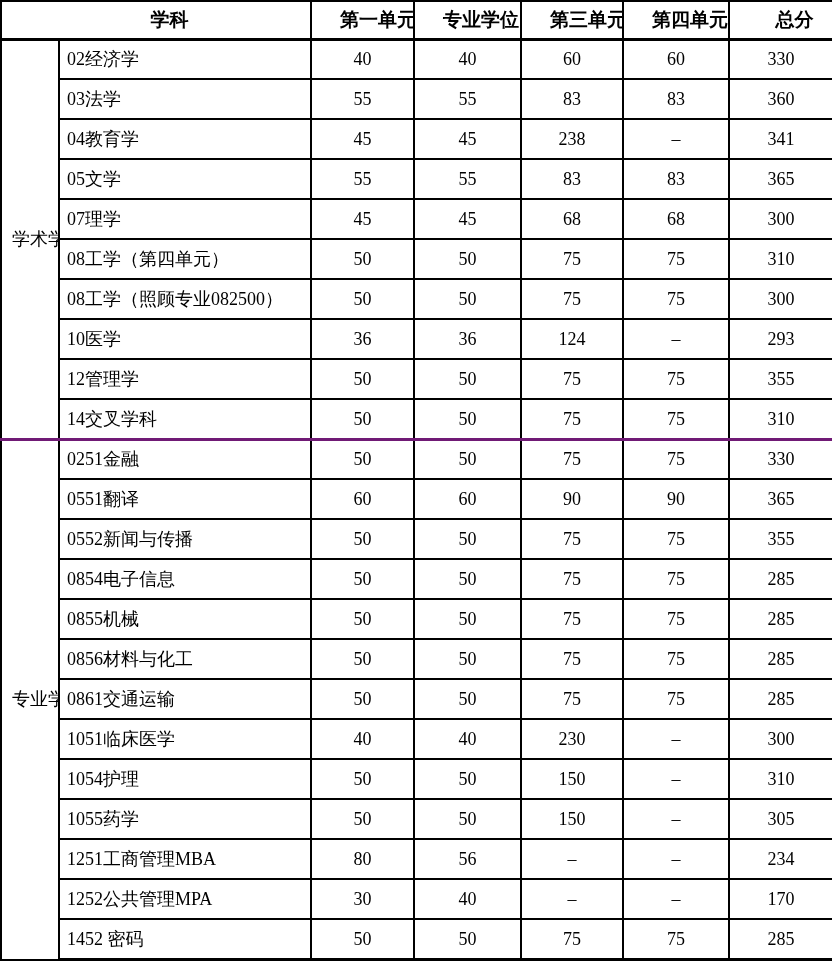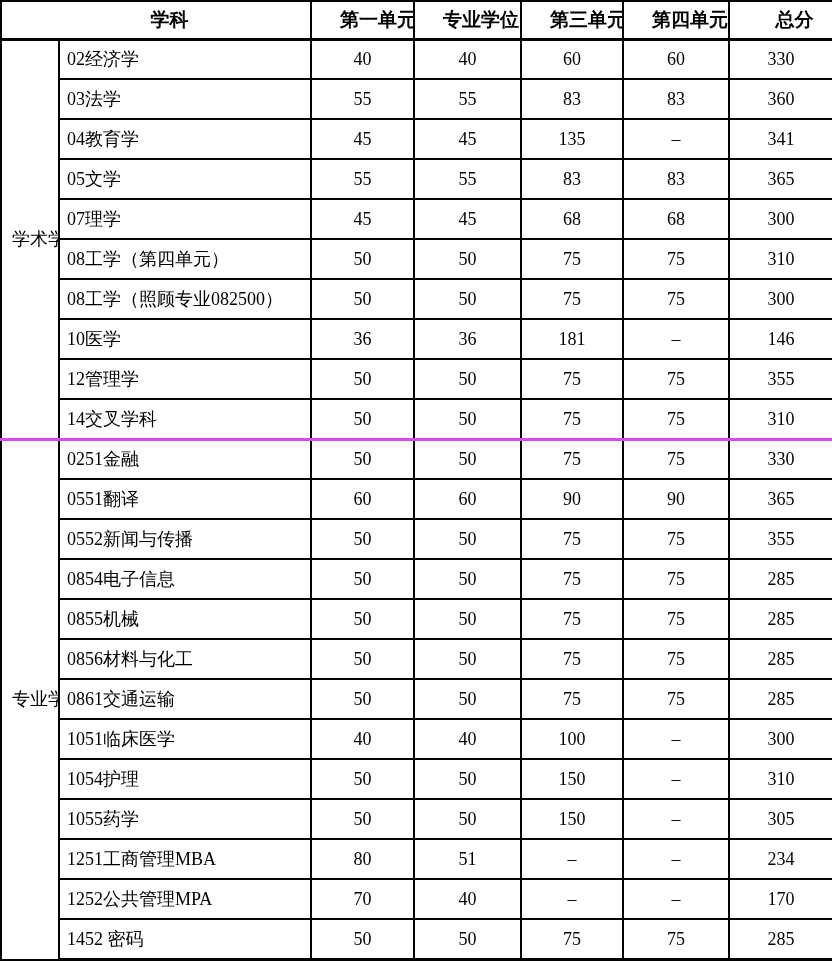--- a/index.html
+++ b/index.html
@@ -55,21 +55,21 @@
     vertical-align: middle;
     padding-left: 7px;
     padding-right: 16px;
   }
   td.num-cell {
     text-align: center;
     vertical-align: middle;
   }
   
   tr.group-start td {
-    border-top: 3px solid #d946ef;
+    border-top: 3px solid #701a75;
   }
   
   table.score-table tbody tr:last-child td {
     border-bottom: 3px solid #000000;
     border-radius: 17px;
   }
   
   table.score-table {
     border-top: 1px solid #000000;
     border-left: 1px solid #000000;
@@ -114,21 +114,21 @@
         <td class="num-cell">55</td>
         <td class="num-cell">55</td>
         <td class="num-cell">83</td>
         <td class="num-cell">83</td>
         <td class="num-cell">360</td>
       </tr>
       <tr>
         <td class="subject-cell">04教育学</td>
         <td class="num-cell">45</td>
         <td class="num-cell">45</td>
-        <td class="num-cell">135</td>
+        <td class="num-cell">238</td>
         <td class="num-cell">–</td>
         <td class="num-cell">341</td>
       </tr>
       <tr>
         <td class="subject-cell">05文学</td>
         <td class="num-cell">55</td>
         <td class="num-cell">55</td>
         <td class="num-cell">83</td>
         <td class="num-cell">83</td>
         <td class="num-cell">365</td>
@@ -154,23 +154,23 @@
         <td class="num-cell">50</td>
         <td class="num-cell">50</td>
         <td class="num-cell">75</td>
         <td class="num-cell">75</td>
         <td class="num-cell">300</td>
       </tr>
       <tr>
         <td class="subject-cell">10医学</td>
         <td class="num-cell">36</td>
         <td class="num-cell">36</td>
-        <td class="num-cell">181</td>
-        <td class="num-cell">–</td>
-        <td class="num-cell">146</td>
+        <td class="num-cell">124</td>
+        <td class="num-cell">–</td>
+        <td class="num-cell">293</td>
       </tr>
       <tr>
         <td class="subject-cell">12管理学</td>
         <td class="num-cell">50</td>
         <td class="num-cell">50</td>
         <td class="num-cell">75</td>
         <td class="num-cell">75</td>
         <td class="num-cell">355</td>
       </tr>
       <tr>
@@ -235,21 +235,21 @@
         <td class="num-cell">50</td>
         <td class="num-cell">50</td>
         <td class="num-cell">75</td>
         <td class="num-cell">75</td>
         <td class="num-cell">285</td>
       </tr>
       <tr>
         <td class="subject-cell">1051临床医学</td>
         <td class="num-cell">40</td>
         <td class="num-cell">40</td>
-        <td class="num-cell">100</td>
+        <td class="num-cell">230</td>
         <td class="num-cell">–</td>
         <td class="num-cell">300</td>
       </tr>
       <tr>
         <td class="subject-cell">1054护理</td>
         <td class="num-cell">50</td>
         <td class="num-cell">50</td>
         <td class="num-cell">150</td>
         <td class="num-cell">–</td>
         <td class="num-cell">310</td>
@@ -258,28 +258,28 @@
         <td class="subject-cell">1055药学</td>
         <td class="num-cell">50</td>
         <td class="num-cell">50</td>
         <td class="num-cell">150</td>
         <td class="num-cell">–</td>
         <td class="num-cell">305</td>
       </tr>
       <tr>
         <td class="subject-cell">1251工商管理MBA</td>
         <td class="num-cell">80</td>
-        <td class="num-cell">51</td>
+        <td class="num-cell">56</td>
         <td class="num-cell">–</td>
         <td class="num-cell">–</td>
         <td class="num-cell">234</td>
       </tr>
       <tr>
         <td class="subject-cell">1252公共管理MPA</td>
-        <td class="num-cell">70</td>
+        <td class="num-cell">30</td>
         <td class="num-cell">40</td>
         <td class="num-cell">–</td>
         <td class="num-cell">–</td>
         <td class="num-cell">170</td>
       </tr>
       <tr>
         <td class="subject-cell">1452 密码</td>
         <td class="num-cell">50</td>
         <td class="num-cell">50</td>
         <td class="num-cell">75</td>

